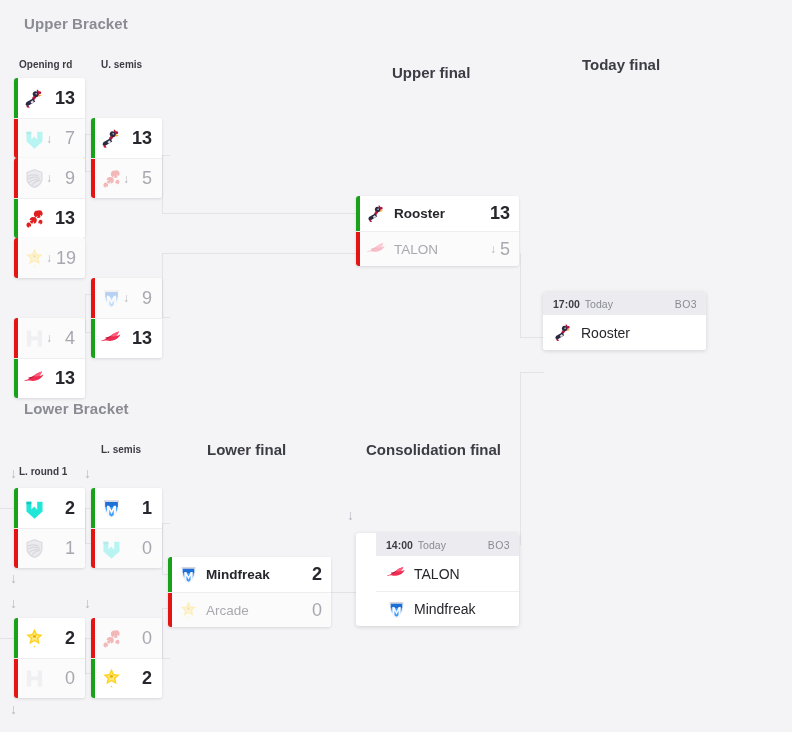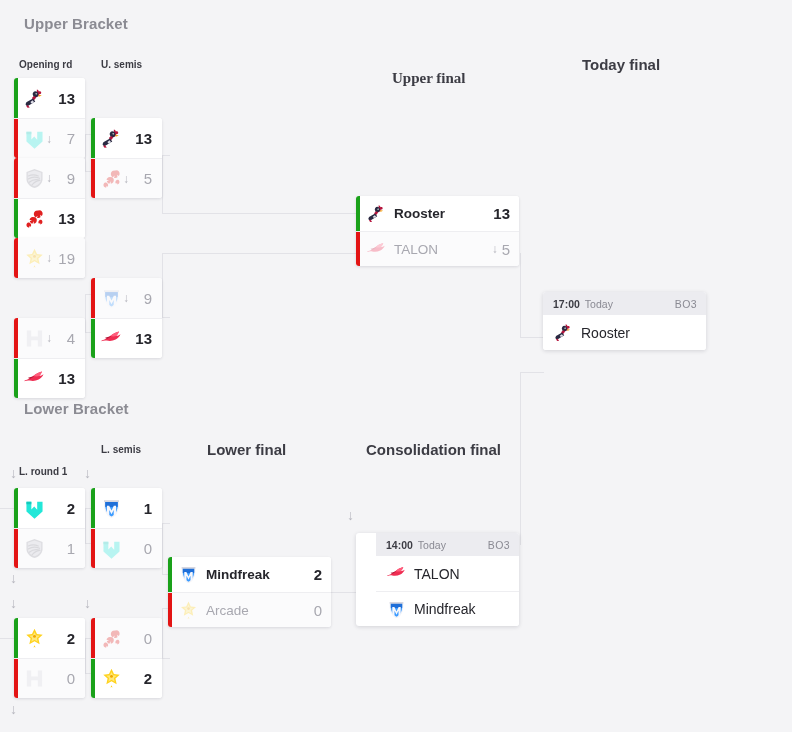--- a/index.html
+++ b/index.html
@@ -75,21 +75,21 @@
   .tname {
     flex: 1 1 auto;
     font-size: 13.5px;
     color: #26262c;
     font-weight: bold;
     white-space: nowrap;
     overflow: hidden;
   }
   .row.loser .tname { color: #a8a8b0; font-weight: normal; }
   .score {
-    font-size: 15px;
+    font-size: 18px;
     font-weight: bold;
     color: #26262c;
     text-align: right;
     white-space: nowrap;
   }
   .row.loser .score { color: #a8a8b0; font-weight: normal; }
   .darrow {
     color: #b5b5bd;
     font-size: 12px;
     margin-right: 4px;
@@ -201,21 +201,21 @@
 
   </defs>
 </svg>
 
 <div id="root">
 
   <div class="section-title" style="left:24px; top:15px;">Upper Bracket</div>
 
   <div class="round-label" style="left:19px; top:59px;">Opening rd</div>
   <div class="round-label" style="left:101px; top:59px;">U. semis</div>
-  <div class="round-label big" style="left:392px; top:70px;font-family:Liberation Serif, serif;">Upper final</div>
+  <div class="round-label big" style="left:392px; top:64px;">Upper final</div>
   <div class="round-label big" style="left:582px; top:56px;">Today final</div>
 
   <div class="conn h" style="left:85px; top:134px; width:18px;"></div>
   <div class="conn v" style="left:85px; top:134px; height:37px;"></div>
   <div class="conn h" style="left:85px; top:171px; width:18px;"></div>
 
   <div class="conn h" style="left:85px; top:294px; width:18px;"></div>
   <div class="conn v" style="left:85px; top:294px; height:38px;"></div>
   <div class="conn h" style="left:85px; top:332px; width:18px;"></div>
 

